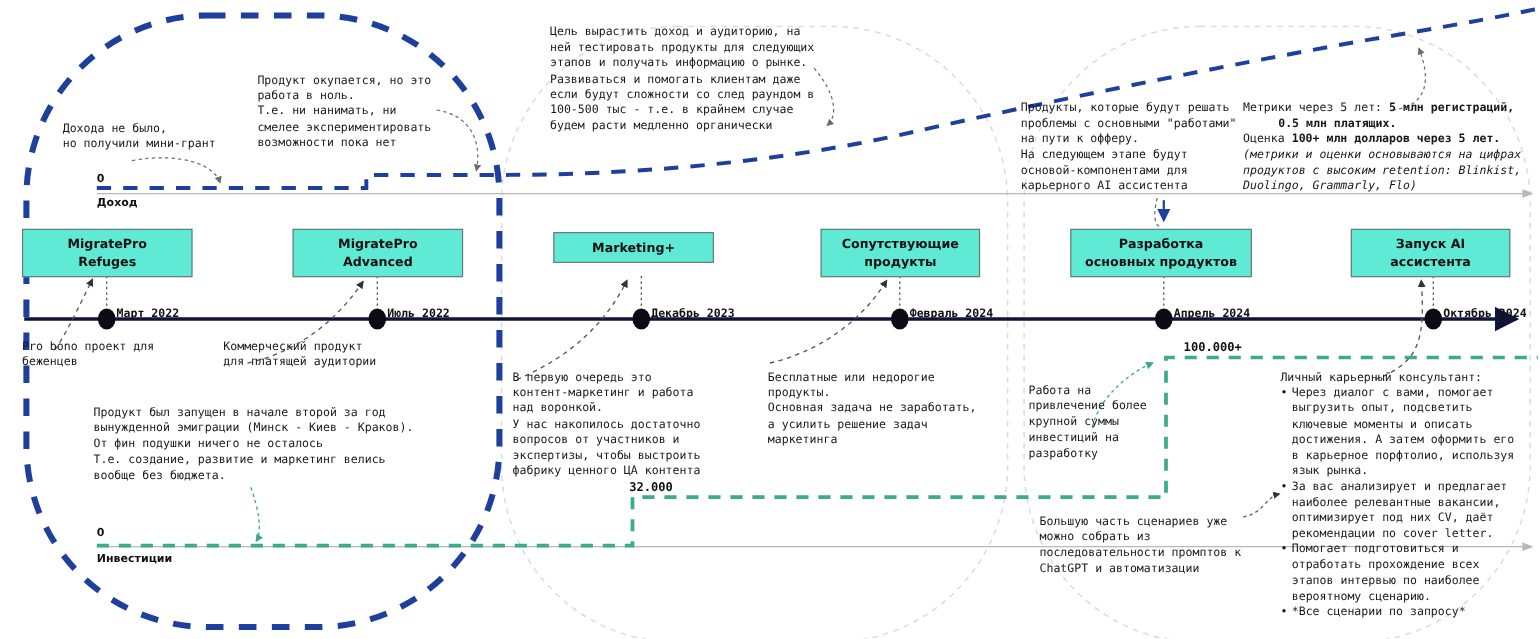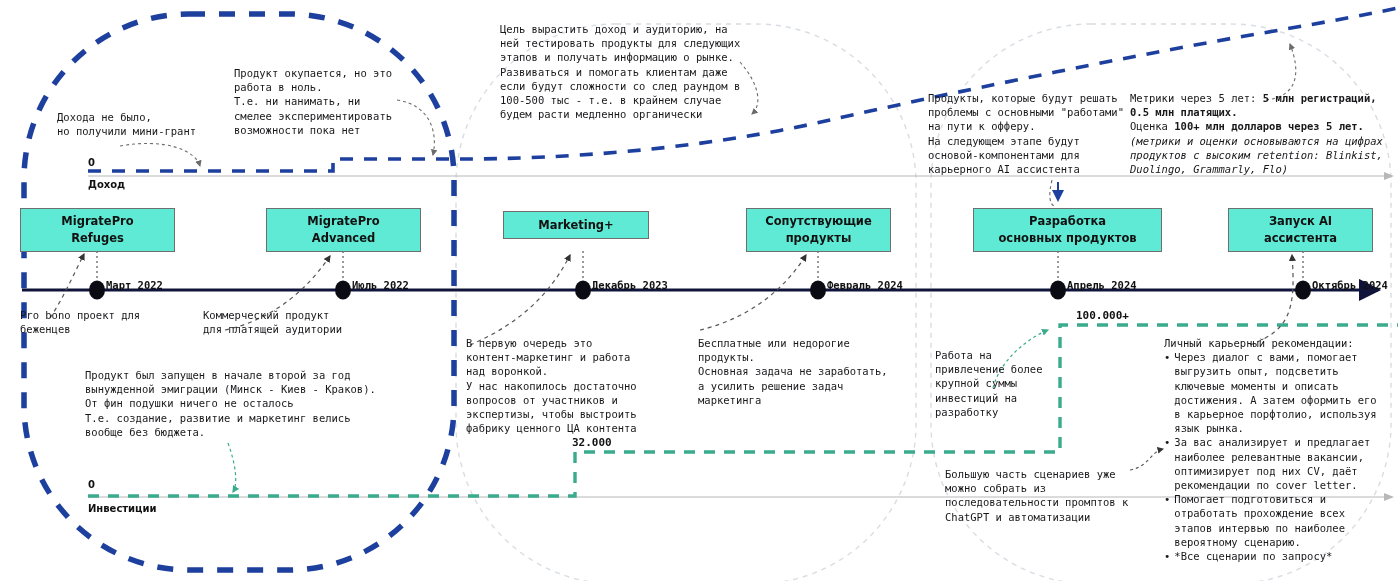--- a/index.html
+++ b/index.html
@@ -179,21 +179,21 @@
   <div class="value-label" style="left:572px;top:436px;">32.000</div>
   <div class="value-label" style="left:1044px;top:309px;margin-left:32px;">100.000+</div>
 
   <div class="milestone" style="left:20px;top:208px;width:155px;height:44px;">MigratePro
 Refuges</div>
   <div class="milestone" style="left:266px;top:208px;width:155px;height:44px;">MigratePro
 Advanced</div>
   <div class="milestone" style="left:746px;top:208px;width:145px;height:44px;">Сопутствующие
 продукты</div>
   <div class="milestone" style="left:503px;top:211px;width:146px;height:28px;">Marketing+</div>
-  <div class="milestone" style="left:973px;top:208px;width:189px;height:44px;">Разработка
+  <div class="milestone" style="left:973px;top:208px;width:165px;height:44px;">Разработка
 основных продуктов</div>
   <div class="milestone" style="left:1228px;top:208px;width:145px;height:44px;">Запуск AI
 ассистента</div>
 
   <div class="date-label" style="left:106px;top:279px;">Март 2022</div>
   <div class="date-label" style="left:352px;top:279px;">Июль 2022</div>
   <div class="date-label" style="left:592px;top:279px;">Декабрь 2023</div>
   <div class="date-label" style="left:827px;top:279px;">Февраль 2024</div>
   <div class="date-label" style="left:1067px;top:279px;">Апрель 2024</div>
   <div class="date-label" style="left:1312px;top:279px;">Октябрь 2024</div>
@@ -217,21 +217,21 @@
 
   <div class="txt" style="left:928px;top:91px;">Продукты, которые будут решать
 проблемы с основными "работами"
 на пути к офферу.
 На следующем этапе будут
 основой-компонентами для
 карьерного AI ассистента</div>
 
   <div class="txt" style="left:1130px;top:91px;white-space:normal;width:268px;">
     <div style="white-space:pre;"><span>Метрики через 5 лет: </span><b class="bold">5 млн регистраций,</b></div>
-    <div style="white-space:pre;"><b class="bold">0.5 млн платящих.</b></div>
+    <div style="white-space:pre;margin-left:32px;"><b class="bold">0.5 млн платящих.</b></div>
     <div style="white-space:pre;"><span>Оценка </span><b class="bold">100+ млн долларов через 5 лет.</b></div>
     <div style="white-space:pre;"><i class="ital">(метрики и оценки основываются на цифрах
 продуктов с высоким retention: Blinkist,
 Duolingo, Grammarly, Flo)</i></div>
   </div>
 
   <div class="txt" style="left:20px;top:308px;">Pro bono проект для
 беженцев</div>
 
   <div class="txt" style="left:203px;top:308px;">Коммерческий продукт
@@ -262,21 +262,21 @@
 крупной суммы
 инвестиций на
 разработку</div>
 
   <div class="txt" style="left:945px;top:467px;">Большую часть сценариев уже
 можно собрать из
 последовательности промптов к
 ChatGPT и автоматизации</div>
 
   <div style="position:absolute;left:1164px;top:336px;width:236px;">
-    <div class="txt" style="position:static;">Личный карьерный рекомендации:</div>
+    <div class="txt" style="position:static;">Личный карьерный консультант:</div>
     <div style="margin-top:0px;">
       <div style="display:flex;align-items:flex-start;gap:4px;margin-top:0px;">
         <span style="font-family:'DejaVu Sans Mono',monospace;font-size:10.5px;line-height:14.2px;color:#18181b;">•</span>
         <span class="txt" style="position:static;">Через диалог с вами, помогает
 выгрузить опыт, подсветить
 ключевые моменты и описать
 достижения. А затем оформить его
 в карьерное порфтолио, используя
 язык рынка.</span>
       </div>

